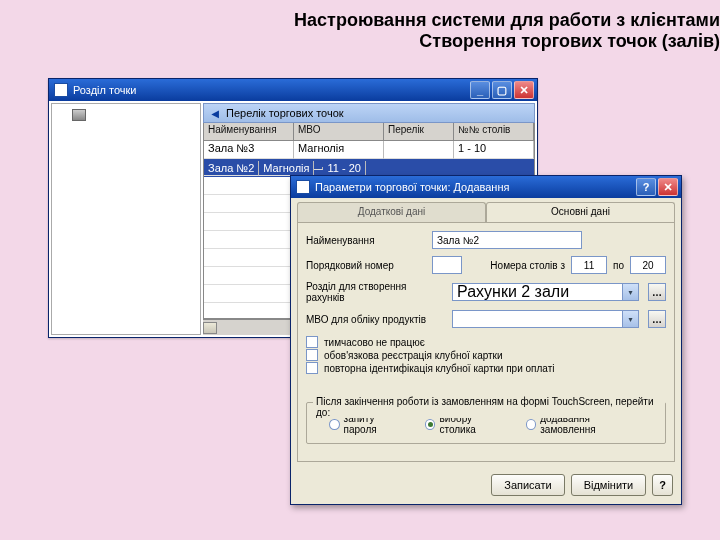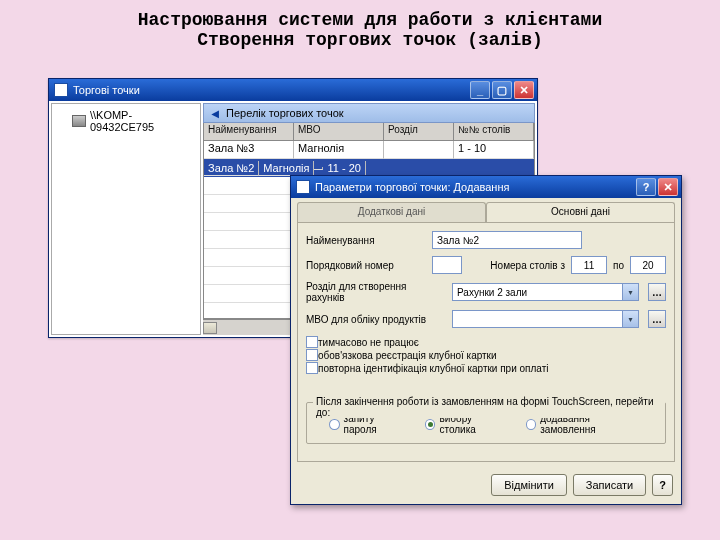--- a/index.html
+++ b/index.html
@@ -6,23 +6,23 @@
   body {
     background: #f3d8e8;
     font-family: Tahoma, Arial, sans-serif;
     font-size: 11px;
     width: 720px;
     height: 540px;
     position: relative;
     overflow: hidden;
   }
   .heading {
-    text-align: center;
+    text-align: right;
     padding: 10px 0 4px;
-    font-family: Liberation Mono, monospace;
+    font-family: Liberation Sans, sans-serif;
     font-size: 18px;
     font-weight: bold;
     color: #000;
     margin-left: 20px;
   }
   .heading .line2 { display:block; }
   
   .win-main {
     position: absolute;
     left: 48px; top: 78px;
@@ -121,24 +121,24 @@
   .frow { display:flex; align-items:center; gap:6px; }
   .lbl { width:120px; }
   .txt {
     background:#fff; border:1px solid #7a96c8; height:18px; padding:1px 4px;
     font-size:10px;
   }
   .txt.w1 { width:150px; }
   .txt.w2 { width:30px; text-align:center;}
   .txt.w3 { width:36px; text-align:center;}
   .sel { display:flex; align-items:center; }
-  .sel .box { background:#fff; border:1px solid #7a96c8; height:18px; padding:1px 4px; font-size:10px; display:flex; align-items:center; }
+  .sel .box { background:#fff; border:1px solid #7a96c8; height:18px; padding:1px 4px; font-size:16px; display:flex; align-items:center; }
   .sel .arrow { width:16px; height:18px; background:linear-gradient(#cfe0f8,#a7c1e8); border:1px solid #7a96c8; border-left:none; display:flex; align-items:center; justify-content:center; font-size:8px; color:#345; cursor:default;}
   .ell { width:18px; height:18px; border:1px solid #7a96c8; background:linear-gradient(#f8f8f2,#d6d3ce); display:inline-flex; align-items:center; justify-content:center; margin-left:3px; font-weight:bold; cursor:default;}
-  .cb-row { display:flex; align-items:center; gap:0; margin:1px 0;}
+  .cb-row { display:flex; align-items:center; gap:6px; margin:1px 0;}
   .cbx { width:12px; height:12px; border:1px solid #7a96c8; background:#fff; display:inline-block; }
   .grp {
     border:1px solid #aca899; border-radius:2px; padding:10px 22px 8px; position:relative; margin-top:20px;
   }
   .grp .legend { position:absolute; top:-7px; left:6px; background:#ece9d8; padding:0 3px; font-size:10px; }
   .radios { display:flex; gap:18px; }
   .rad { display:flex; align-items:center; gap:4px; }
   .rdot { width:11px; height:11px; border:1px solid #7a96c8; border-radius:50%; background:#fff; display:inline-flex; align-items:center; justify-content:center; }
   .rdot.on::after { content:""; width:5px; height:5px; background:#3c7a34; border-radius:50%; }
   .dlg-btns { display:flex; justify-content:flex-end; gap:6px; padding:6px 8px 8px; }
@@ -149,43 +149,42 @@
 <body>
 
 <div class="heading">
   <span>Настроювання системи  для работи з клієнтами</span>
   <span class="line2">Створення торгових точок (залів)</span>
 </div>
 
 <div class="win-main">
   <div class="titlebar">
     <span class="app-icon"></span>
-    <span>Торгові точки</span>
+    <span>Розділ точки</span>
     <span class="spacer"></span>
     <span class="tb-btn">_</span>
     <span class="tb-btn">▢</span>
     <span class="tb-btn close">✕</span>
   </div>
   <div class="win-body">
     <div class="tree-pane">
       <div class="tree-item tree-child">
         <span class="ticn comp"></span>
-        <span>\\KOMP-09432CE795</span>
       </div>
     </div>
     <div class="right-pane">
       <div class="right-header">
         <span class="harrow">◀</span>
         <span>Перелік торгових точок</span>
       </div>
       <div class="table">
         <div class="trow head">
           <div>Найменування</div>
           <div>МВО</div>
-          <div>Розділ</div>
+          <div>Перелік</div>
           <div>№№ столів</div>
         </div>
         <div id="tbody">
             <div class="trow">
               <div>Зала №3</div>
               <div>Магнолія</div>
               <div></div>
               <div>1 - 10</div>
             </div>
             <div class="trow sel">
@@ -319,17 +318,17 @@
             <span>вибору столика</span>
           </div>
         <div class="rad">
             <span class="rdot"></span>
             <span>додавання замовлення</span>
           </div>
       </div>
     </div>
   </div>
   <div class="dlg-btns">
+    <button class="btn">Записати</button>
     <button class="btn">Відмінити</button>
-    <button class="btn">Записати</button>
     <button class="btn sm">?</button>
   </div>
 </div>
 
 </body></html>

